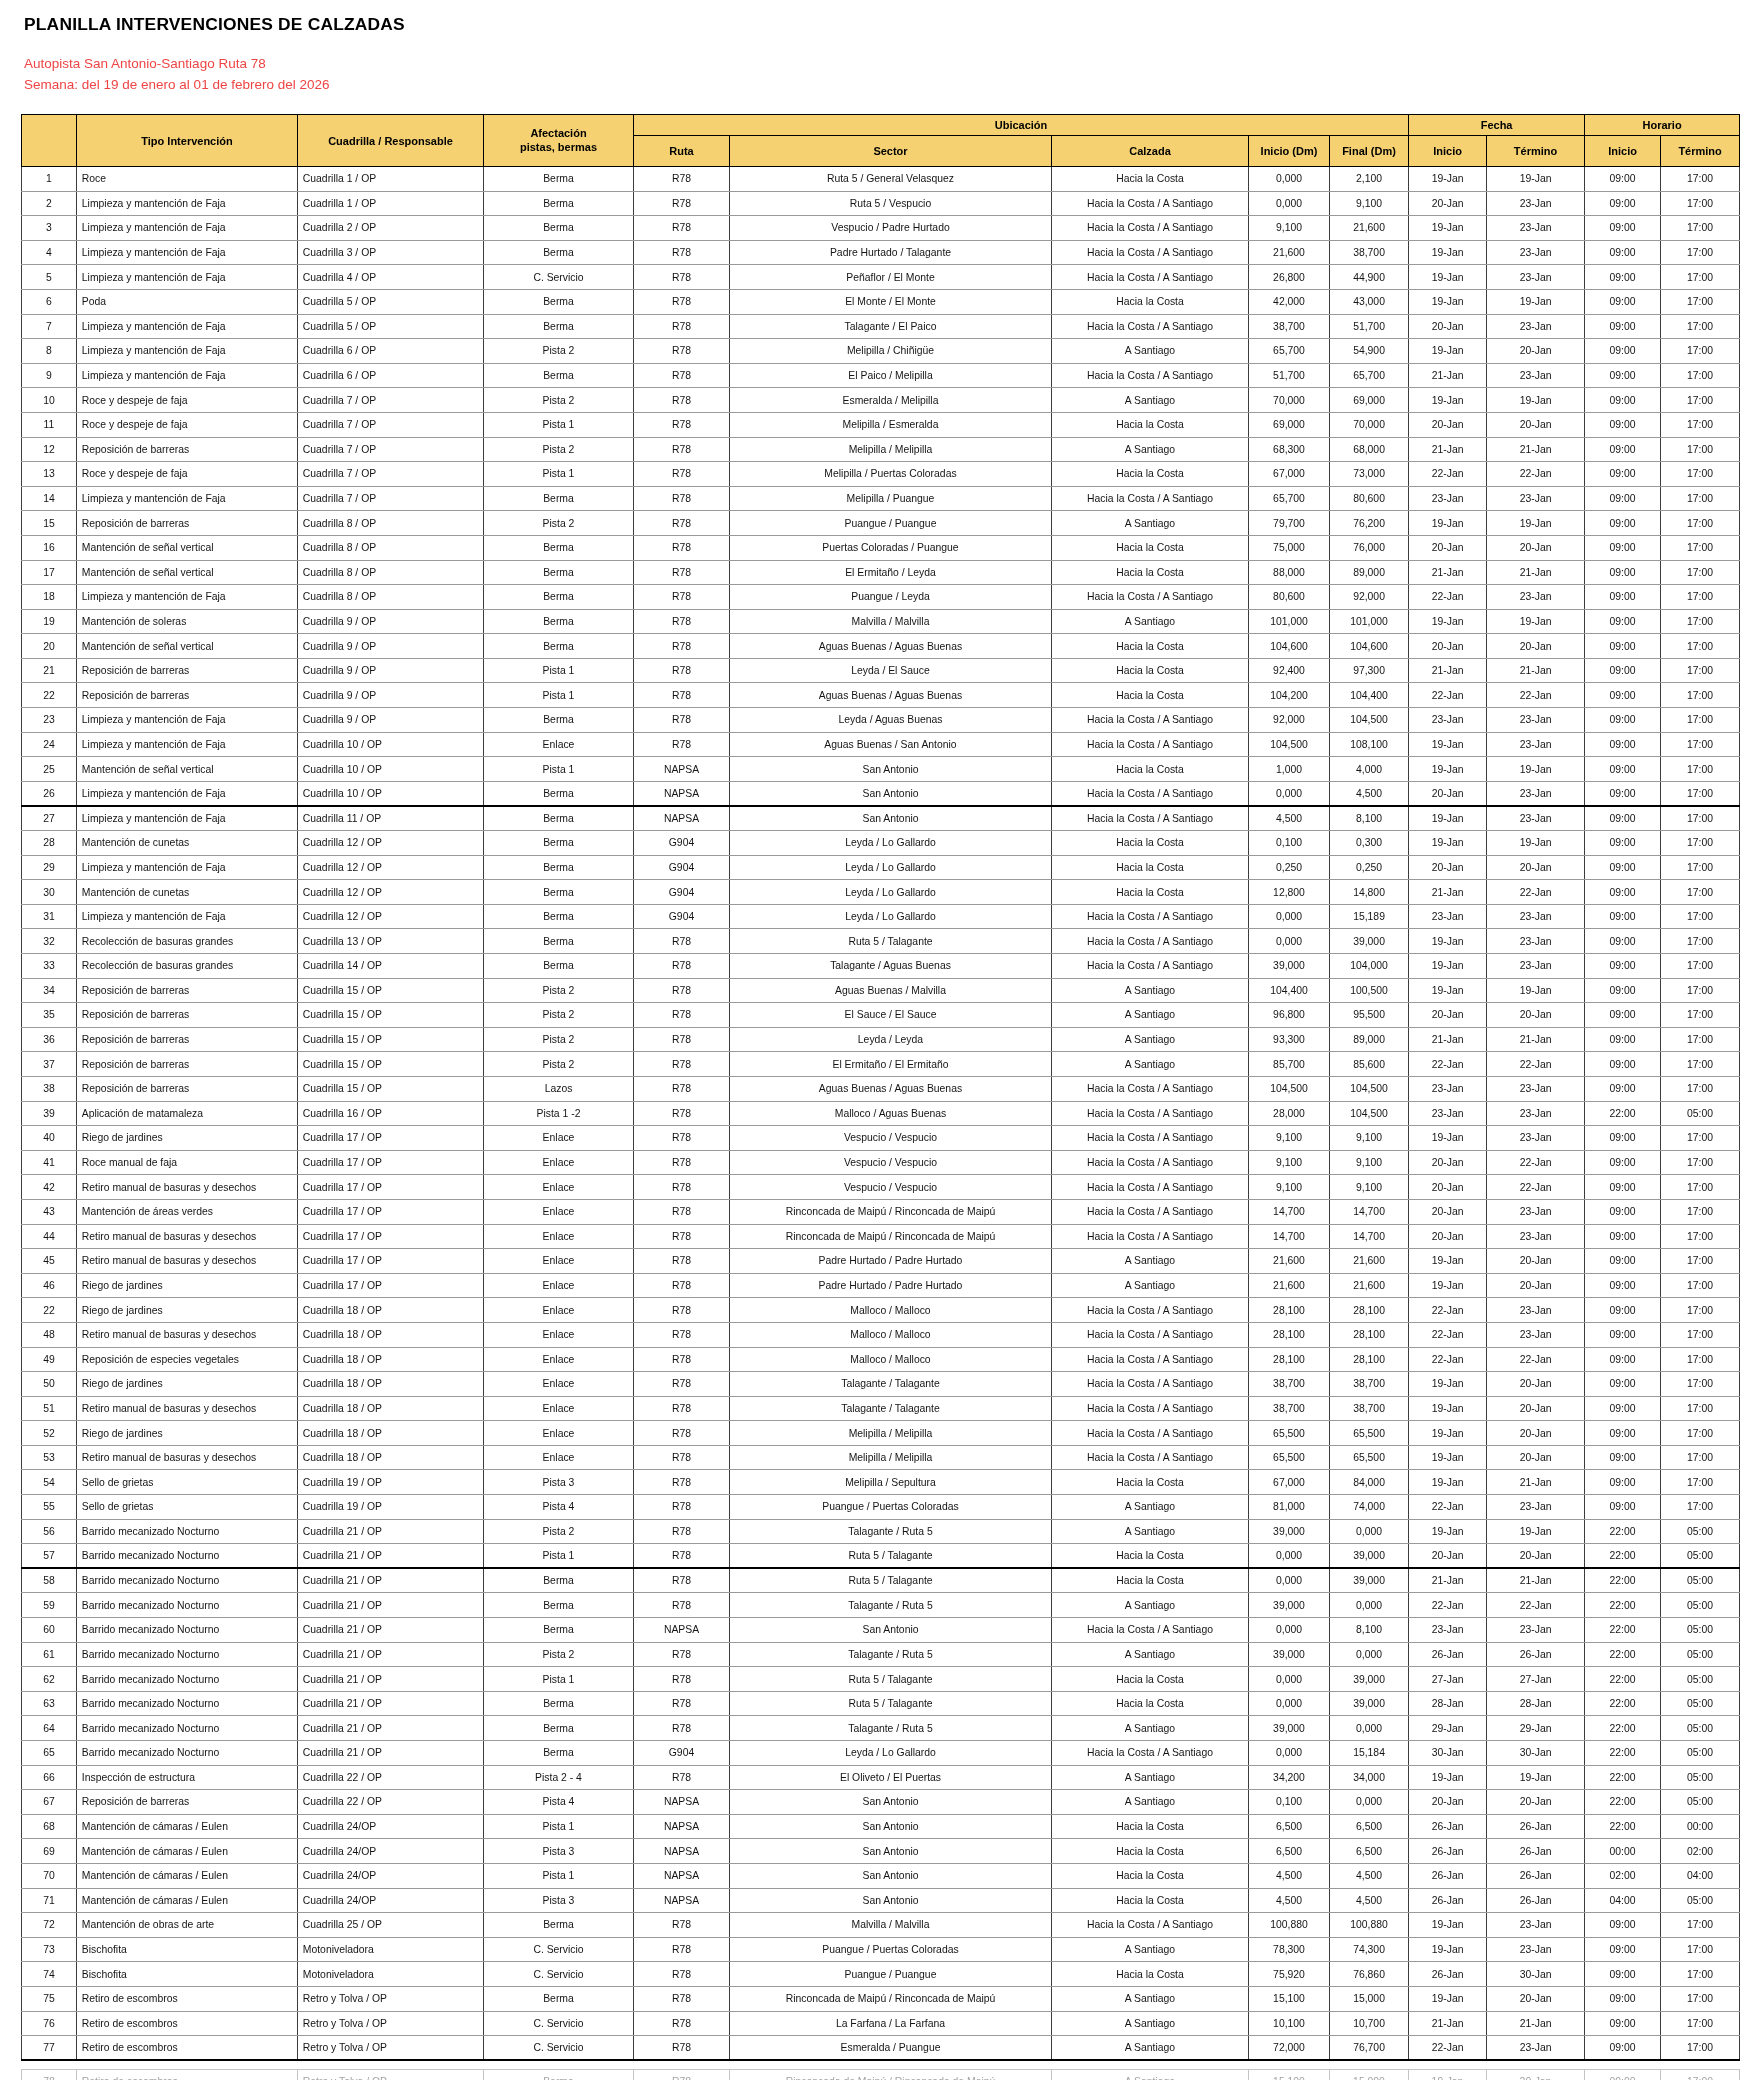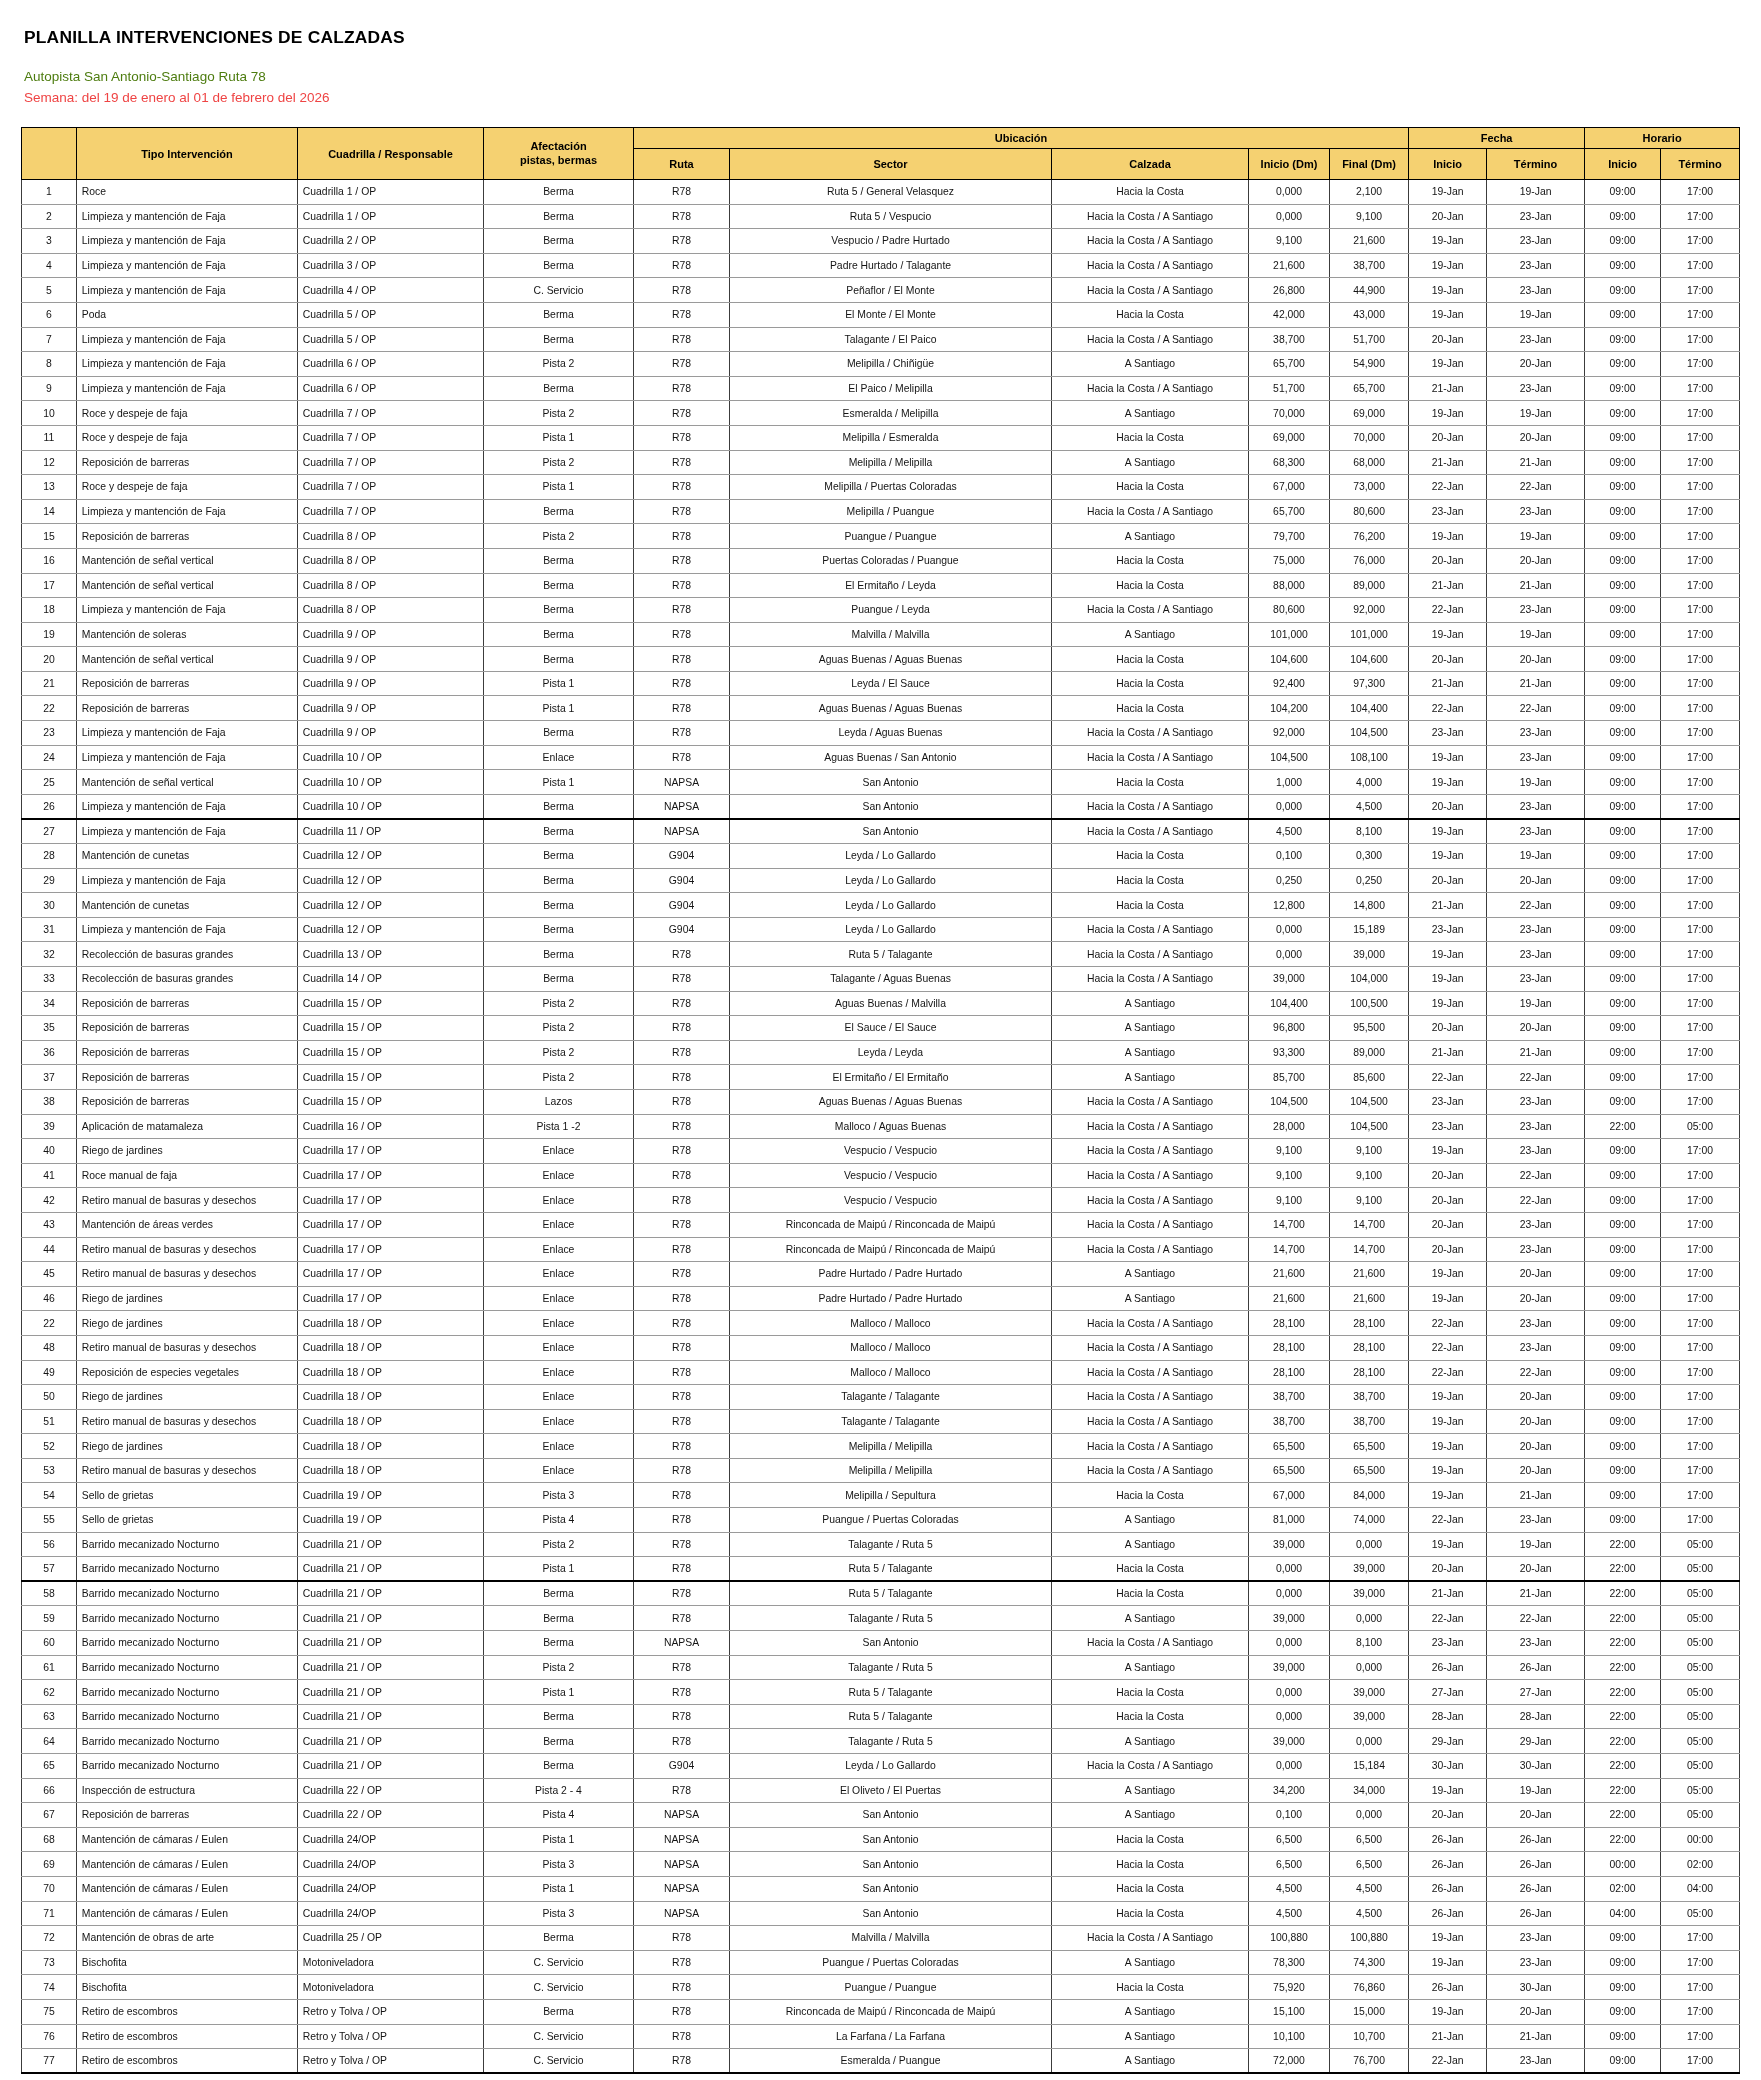--- a/index.html
+++ b/index.html
@@ -1,22 +1,22 @@
 <!DOCTYPE html>
 <html><head>
 <meta charset="utf-8">
 <style>
   * { margin:0; padding:0; box-sizing:border-box; }
   html,body { width:1761px; height:2081px; background:#ffffff; overflow:hidden;
               font-family:"Liberation Sans", sans-serif; color:#111; }
-  .sheet { position:relative; width:1761px; height:1475px;margin-top:13px; }
+  .sheet { position:relative; width:1761px; height:1475px; }
 
   .doc-title { position:absolute; left:24px; top:13.5px; font-size:17.4px; font-weight:bold;
                letter-spacing:0.2px; color:#000; }
-  .doc-sub1 { position:absolute; left:24px; top:56px; font-size:13.5px; color:#4d7c0f; }
+  .doc-sub1 { position:absolute; left:24px; top:56px; font-size:13.5px; color:#ef4444; }
   .doc-sub2 { position:absolute; left:24px; top:77px; font-size:13.5px; color:#ef4444; }
 
   table.grid { position:absolute; left:21px; top:114px; width:1719px;
                border-collapse:collapse; table-layout:fixed; }
   table.grid th, table.grid td { overflow:hidden; white-space:nowrap; }
 
   
   thead th { background:#F5D171; border:1px solid #000; font-size:11px; font-weight:bold;
              text-align:center; vertical-align:middle; color:#000; }
   thead tr.group-row th { height:21px; }

